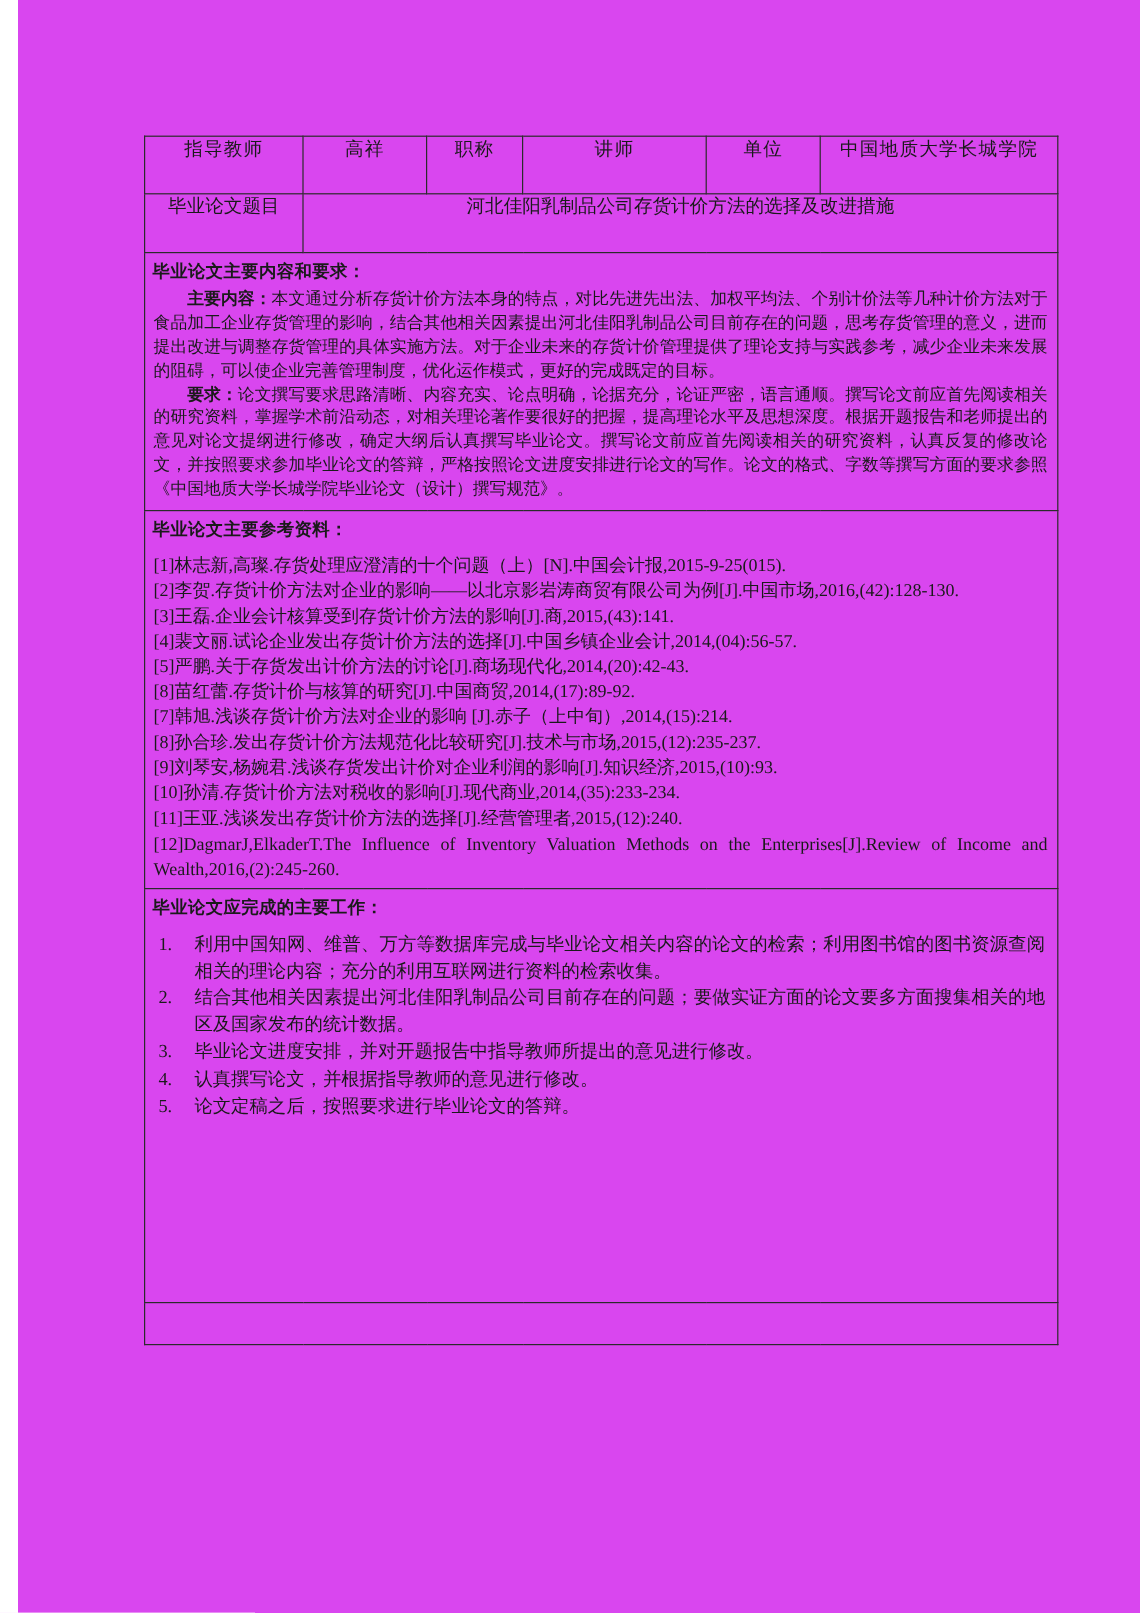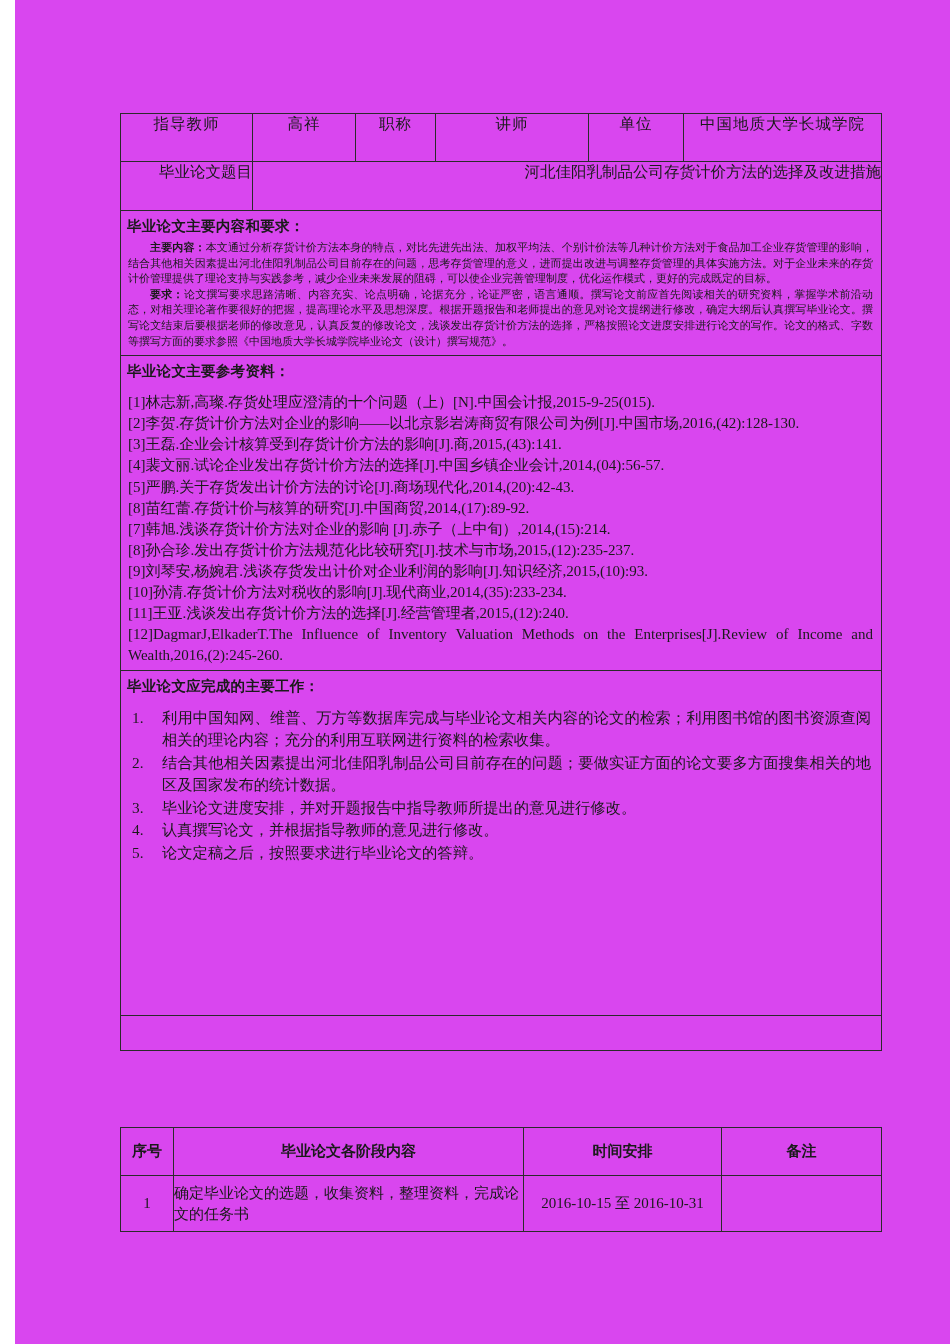--- a/index.html
+++ b/index.html
@@ -38,39 +38,39 @@
 
   
   .info-cell {
     text-align: center;
     vertical-align: middle;
     font-size: 15.5px;
     height: 47px;
     letter-spacing: 1px;
   }
   .title-cell {
-    text-align: right;
+    text-align: center;
     vertical-align: middle;
     font-size: 15.5px;
     height: 48px;
   }
 
   
   .sec-head {
     font-family: Liberation Sans, sans-serif;
     font-weight: bold;
     font-size: 14.5px;
     padding: 6px 0 4px 6px;
     letter-spacing: 0.3px;
   }
   .body-block {
     padding: 0 8px 6px 7px;
   }
   .para {
-    font-size: 11px;
+    font-size: 14px;
     line-height: 1.42;
     text-align: justify;
     text-justify: inter-ideograph;
     margin: 0;
     text-indent: 2em;
   }
   .para .lead {
     font-family: "DejaVu Sans", "Liberation Sans", sans-serif;
     font-weight: bold;
   }
@@ -182,21 +182,21 @@
       <tr>
         <td class="title-cell">毕业论文题目</td>
         <td class="title-cell" colspan="5">河北佳阳乳制品公司存货计价方法的选择及改进措施</td>
       </tr>
 
       <tr>
         <td colspan="6">
           <div class="sec-head">毕业论文主要内容和要求：</div>
           <div class="body-block">
             <p class="para"><span class="lead">主要内容：</span><span>本文通过分析存货计价方法本身的特点，对比先进先出法、加权平均法、个别计价法等几种计价方法对于食品加工企业存货管理的影响，结合其他相关因素提出河北佳阳乳制品公司目前存在的问题，思考存货管理的意义，进而提出改进与调整存货管理的具体实施方法。对于企业未来的存货计价管理提供了理论支持与实践参考，减少企业未来发展的阻碍，可以使企业完善管理制度，优化运作模式，更好的完成既定的目标。</span></p>
-            <p class="para"><span class="lead">要求：</span><span>论文撰写要求思路清晰、内容充实、论点明确，论据充分，论证严密，语言通顺。撰写论文前应首先阅读相关的研究资料，掌握学术前沿动态，对相关理论著作要很好的把握，提高理论水平及思想深度。根据开题报告和老师提出的意见对论文提纲进行修改，确定大纲后认真撰写毕业论文。撰写论文结束后要根据老师的修改意见，认真反复的修改论文，浅谈发出存货计价方法的选择，严格按照论文进度安排进行论文的写作。论文的格式、字数等撰写方面的要求参照《中国地质大学长城学院毕业论文（设计）撰写规范》。</span></p>
+            <p class="para"><span class="lead">要求：</span><span>论文撰写要求思路清晰、内容充实、论点明确，论据充分，论证严密，语言通顺。撰写论文前应首先阅读相关的研究资料，掌握学术前沿动态，对相关理论著作要很好的把握，提高理论水平及思想深度。根据开题报告和老师提出的意见对论文提纲进行修改，确定大纲后认真撰写毕业论文。撰写论文前应首先阅读相关的研究资料，认真反复的修改论文，并按照要求参加毕业论文的答辩，严格按照论文进度安排进行论文的写作。论文的格式、字数等撰写方面的要求参照《中国地质大学长城学院毕业论文（设计）撰写规范》。</span></p>
           </div>
         </td>
       </tr>
 
       <tr>
         <td colspan="6">
           <div class="sec-head">毕业论文主要参考资料：</div>
           <div class="ref-list">
             <p class="ref-item">[1]林志新,高璨.存货处理应澄清的十个问题（上）[N].中国会计报,2015-9-25(015).</p>
             <p class="ref-item">[2]李贺.存货计价方法对企业的影响——以北京影岩涛商贸有限公司为例[J].中国市场,2016,(42):128-130.</p>
@@ -244,36 +244,14 @@
       </tr>
 
       <tr>
         <td colspan="6">
           <div class="sched-pad"></div>
         </td>
       </tr>
     </tbody>
   </table>
 
-  <table class="sched-table" style="top:1127px;">
-    <colgroup>
-      <col style="width:53px">
-      <col style="width:350px">
-      <col style="width:198px">
-      <col style="width:160px">
-    </colgroup>
-    <tbody>
-      <tr>
-        <td class="sched-th">序号</td>
-        <td class="sched-th">毕业论文各阶段内容</td>
-        <td class="sched-th">时间安排</td>
-        <td class="sched-th">备注</td>
-      </tr>
-      <tr>
-        <td class="sched-no">1</td>
-        <td class="sched-content">确定毕业论文的选题，收集资料，整理资料，完成论文的任务书</td>
-        <td class="sched-time">2016-10-15 至 2016-10-31</td>
-        <td class="sched-note"></td>
-      </tr>
-    </tbody>
-  </table>
 
 </div>
 
 </body></html>

